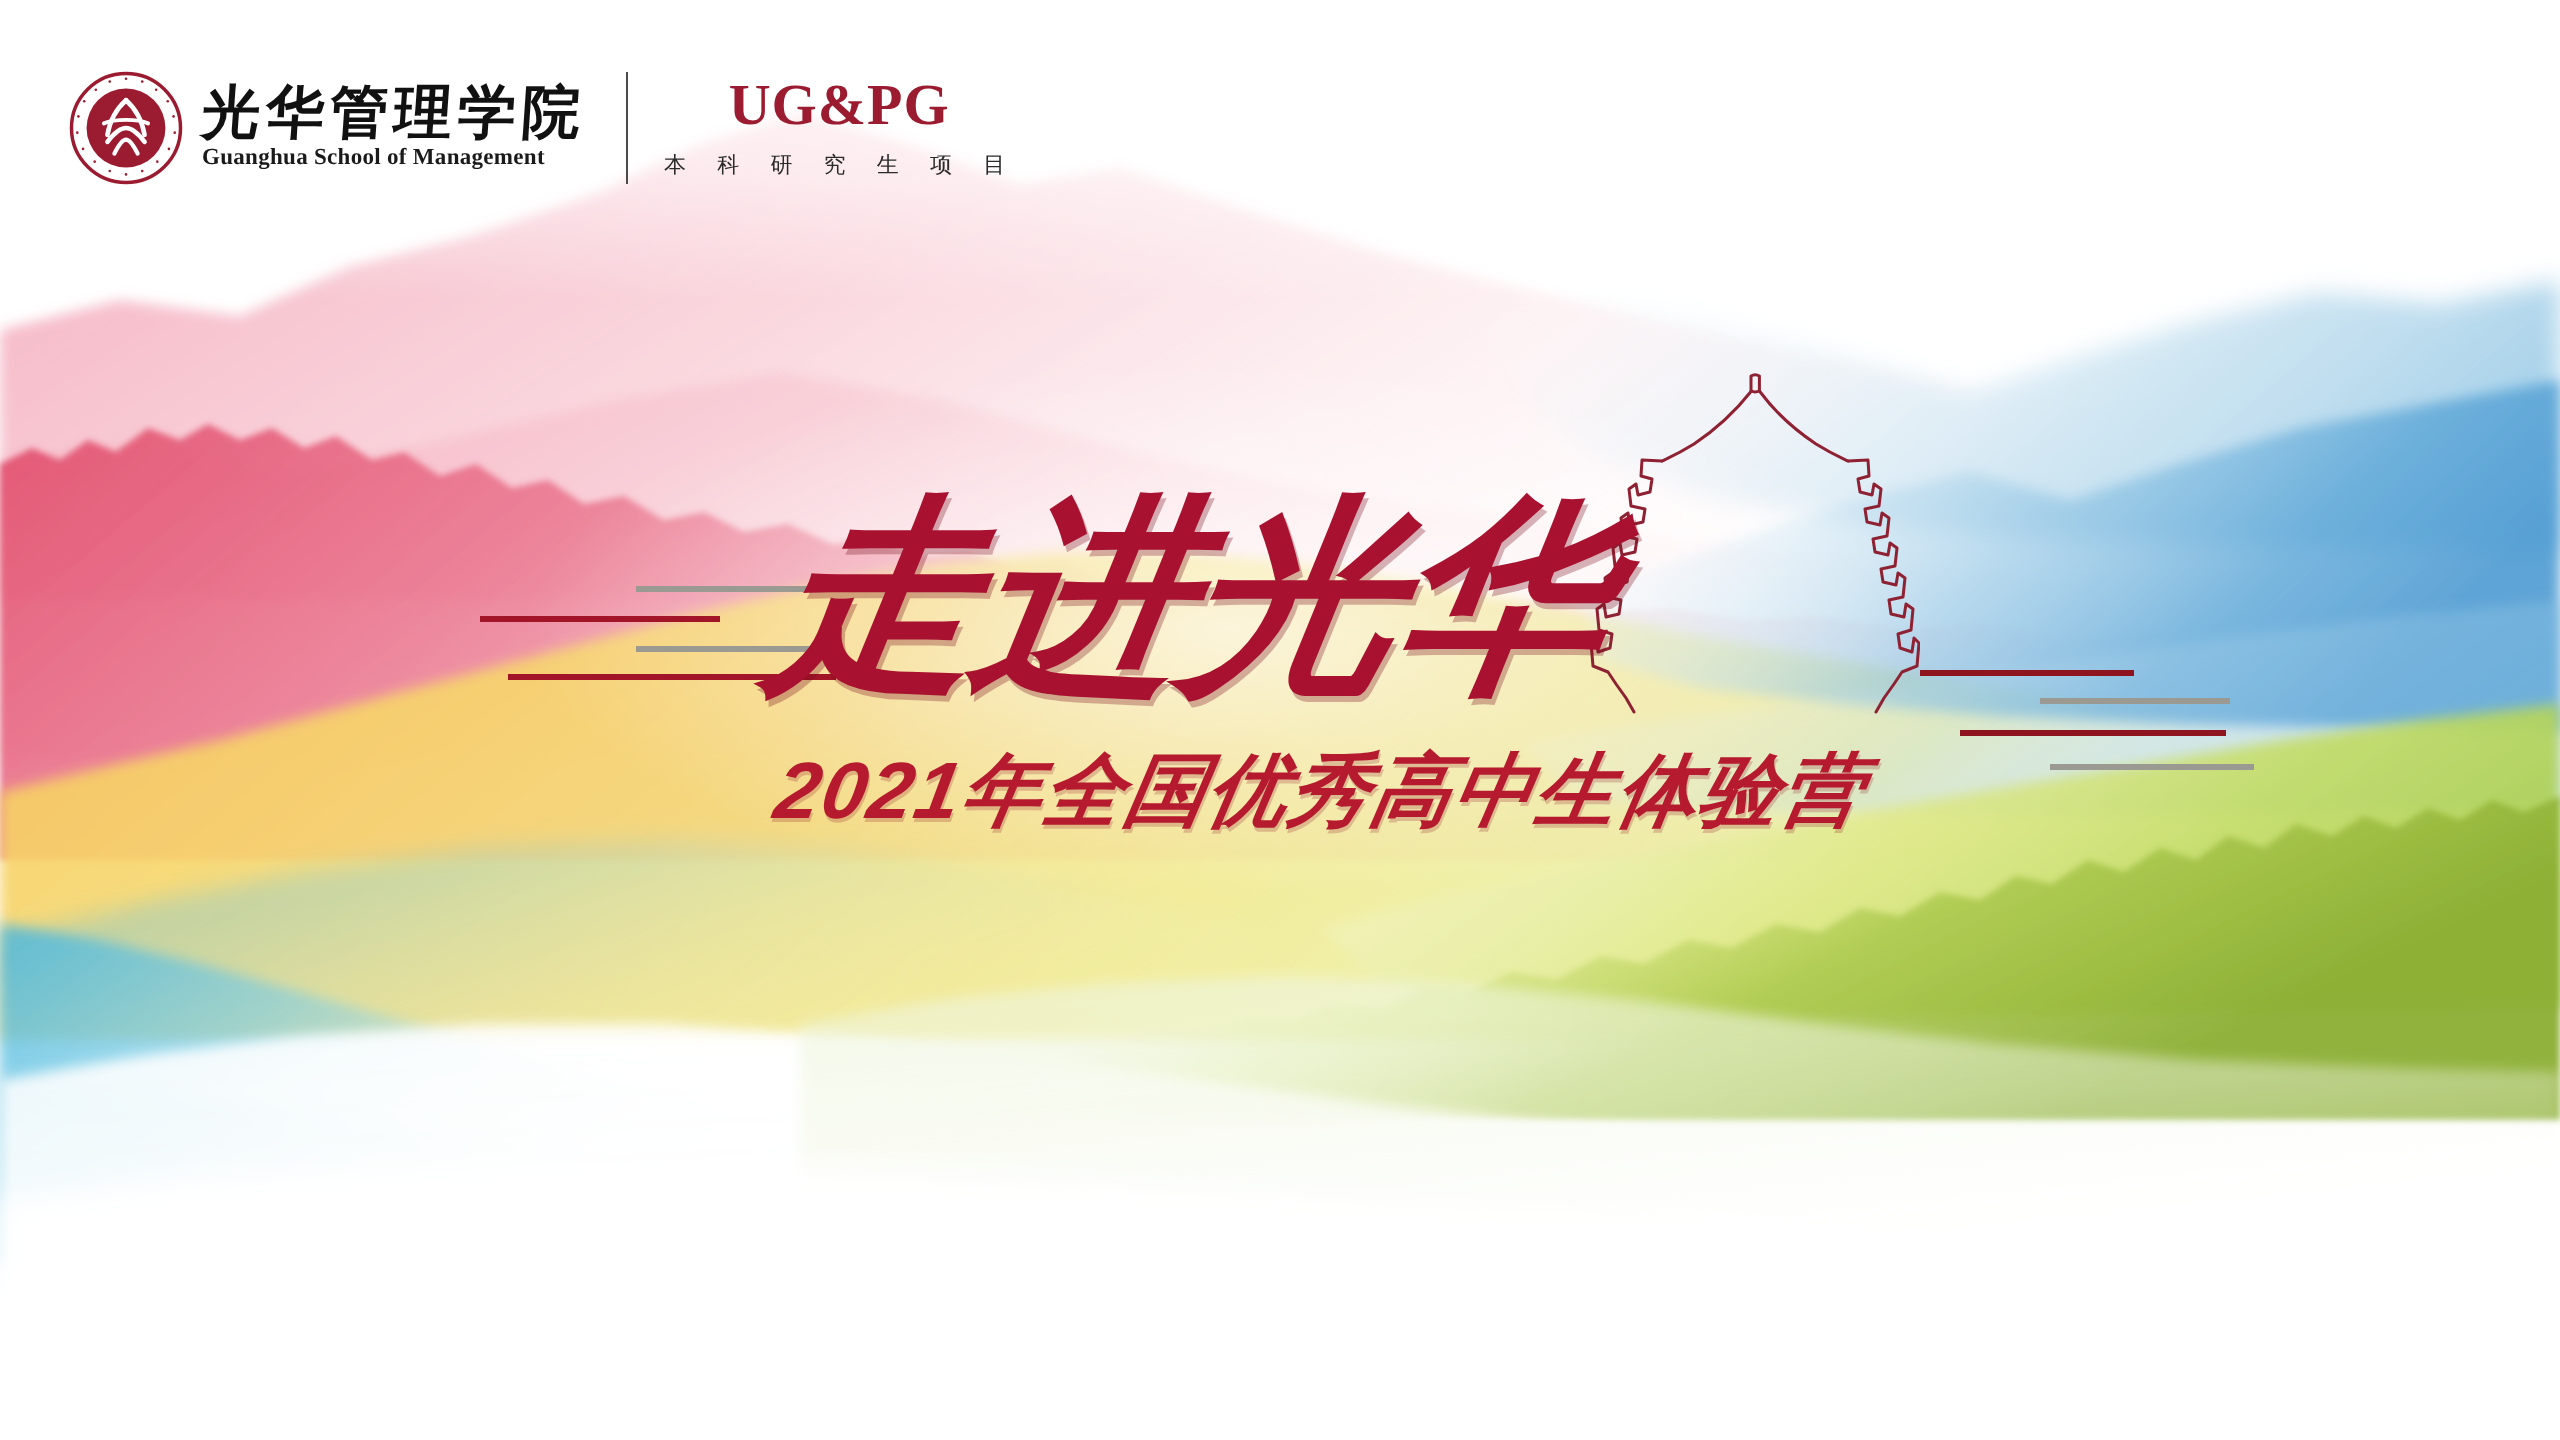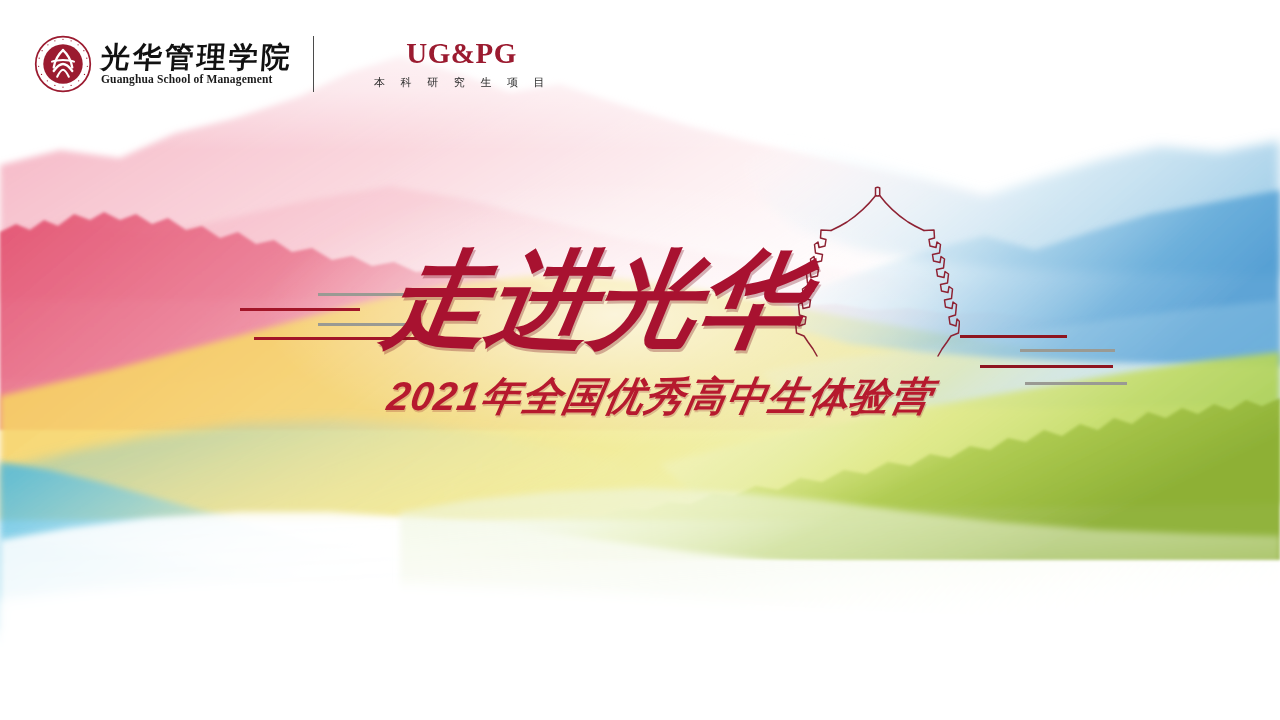--- a/index.html
+++ b/index.html
@@ -34,21 +34,21 @@
   }
   #gh-en{
     font-family:"Liberation Serif","DejaVu Serif",serif;
     font-size:11.5px;font-weight:700;color:#1a1a1a;
     letter-spacing:.15px;white-space:nowrap;margin-top:1px;
   }
   #logo-divider{
     width:1px;height:56px;background:#2b2b2b;opacity:.85;
     margin:0 18px 0 20px;flex:0 0 1px;
   }
-  .ugpg-block{display:flex;flex-direction:column;align-items:center;justify-content:center;margin-left:42px;}
+  .ugpg-block{display:flex;flex-direction:column;align-items:center;justify-content:center;}
   #ugpg{
     font-family:"Liberation Serif","DejaVu Serif",serif;
     font-size:29px;font-weight:700;color:#9B1B30;
     letter-spacing:.5px;line-height:1;white-space:nowrap;
   }
   #ugpg-cn{
     font-family:Liberation Mono, monospace;
     font-size:11px;color:#2a2a2a;letter-spacing:4.5px;
     margin-top:7px;white-space:nowrap;
   }

